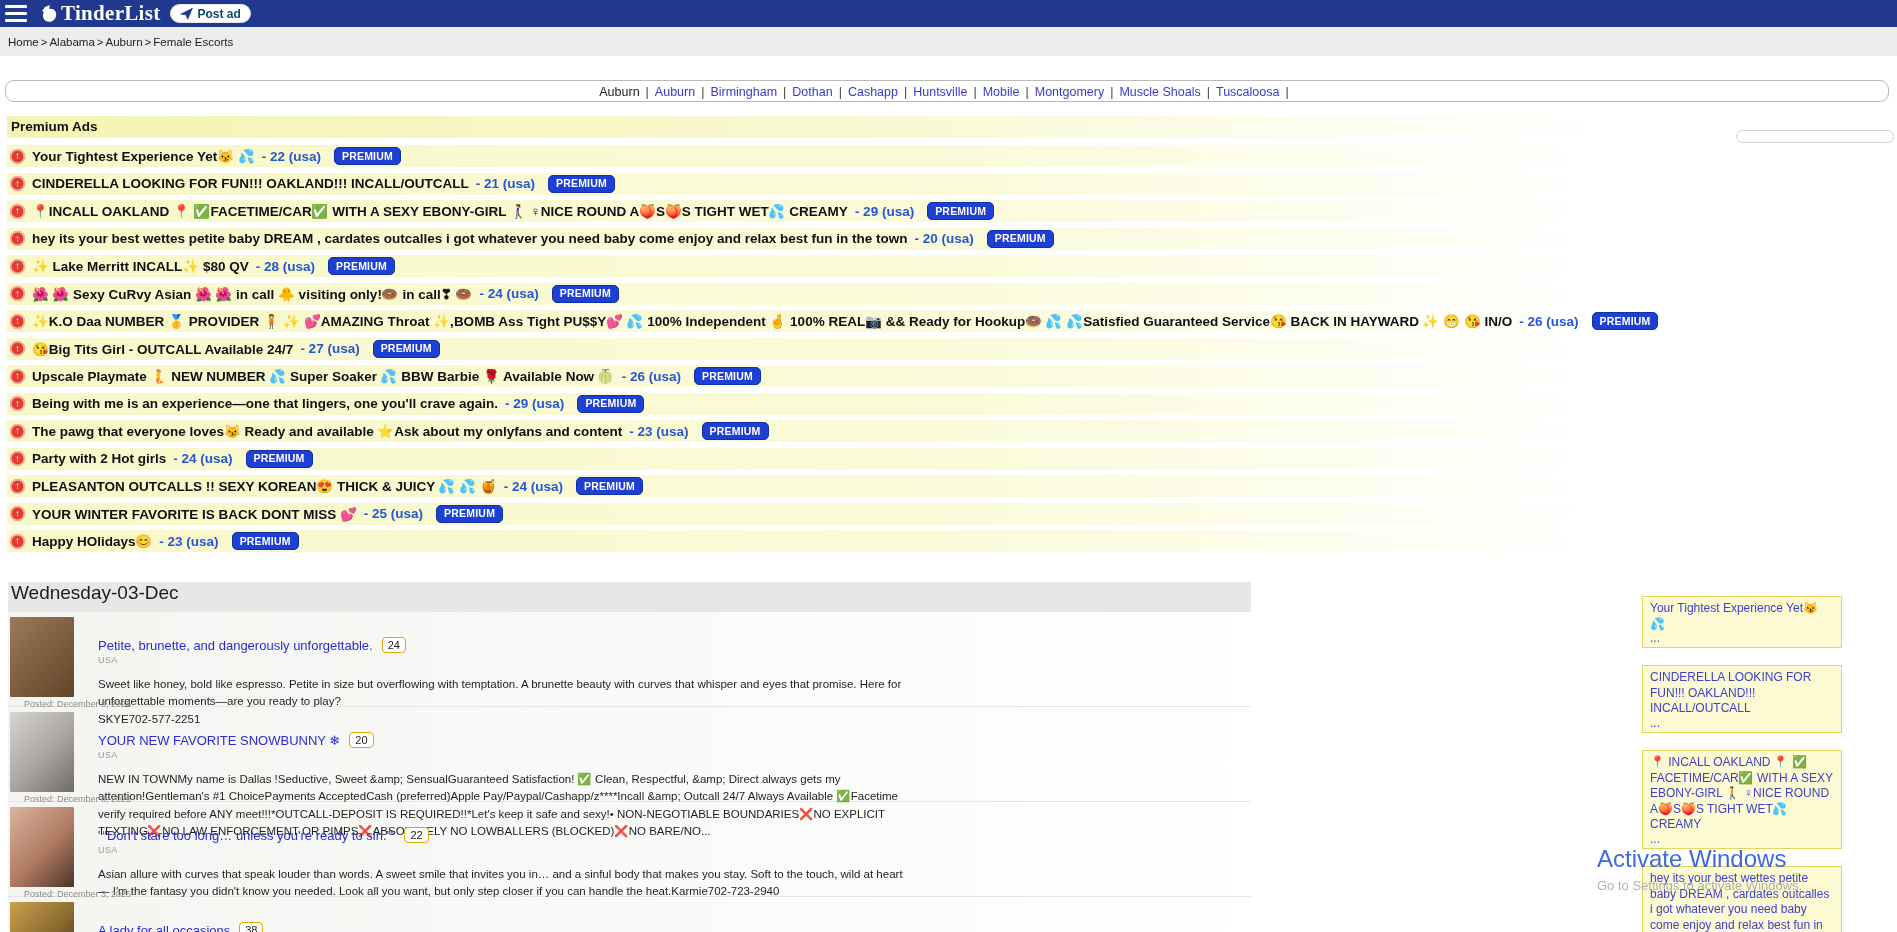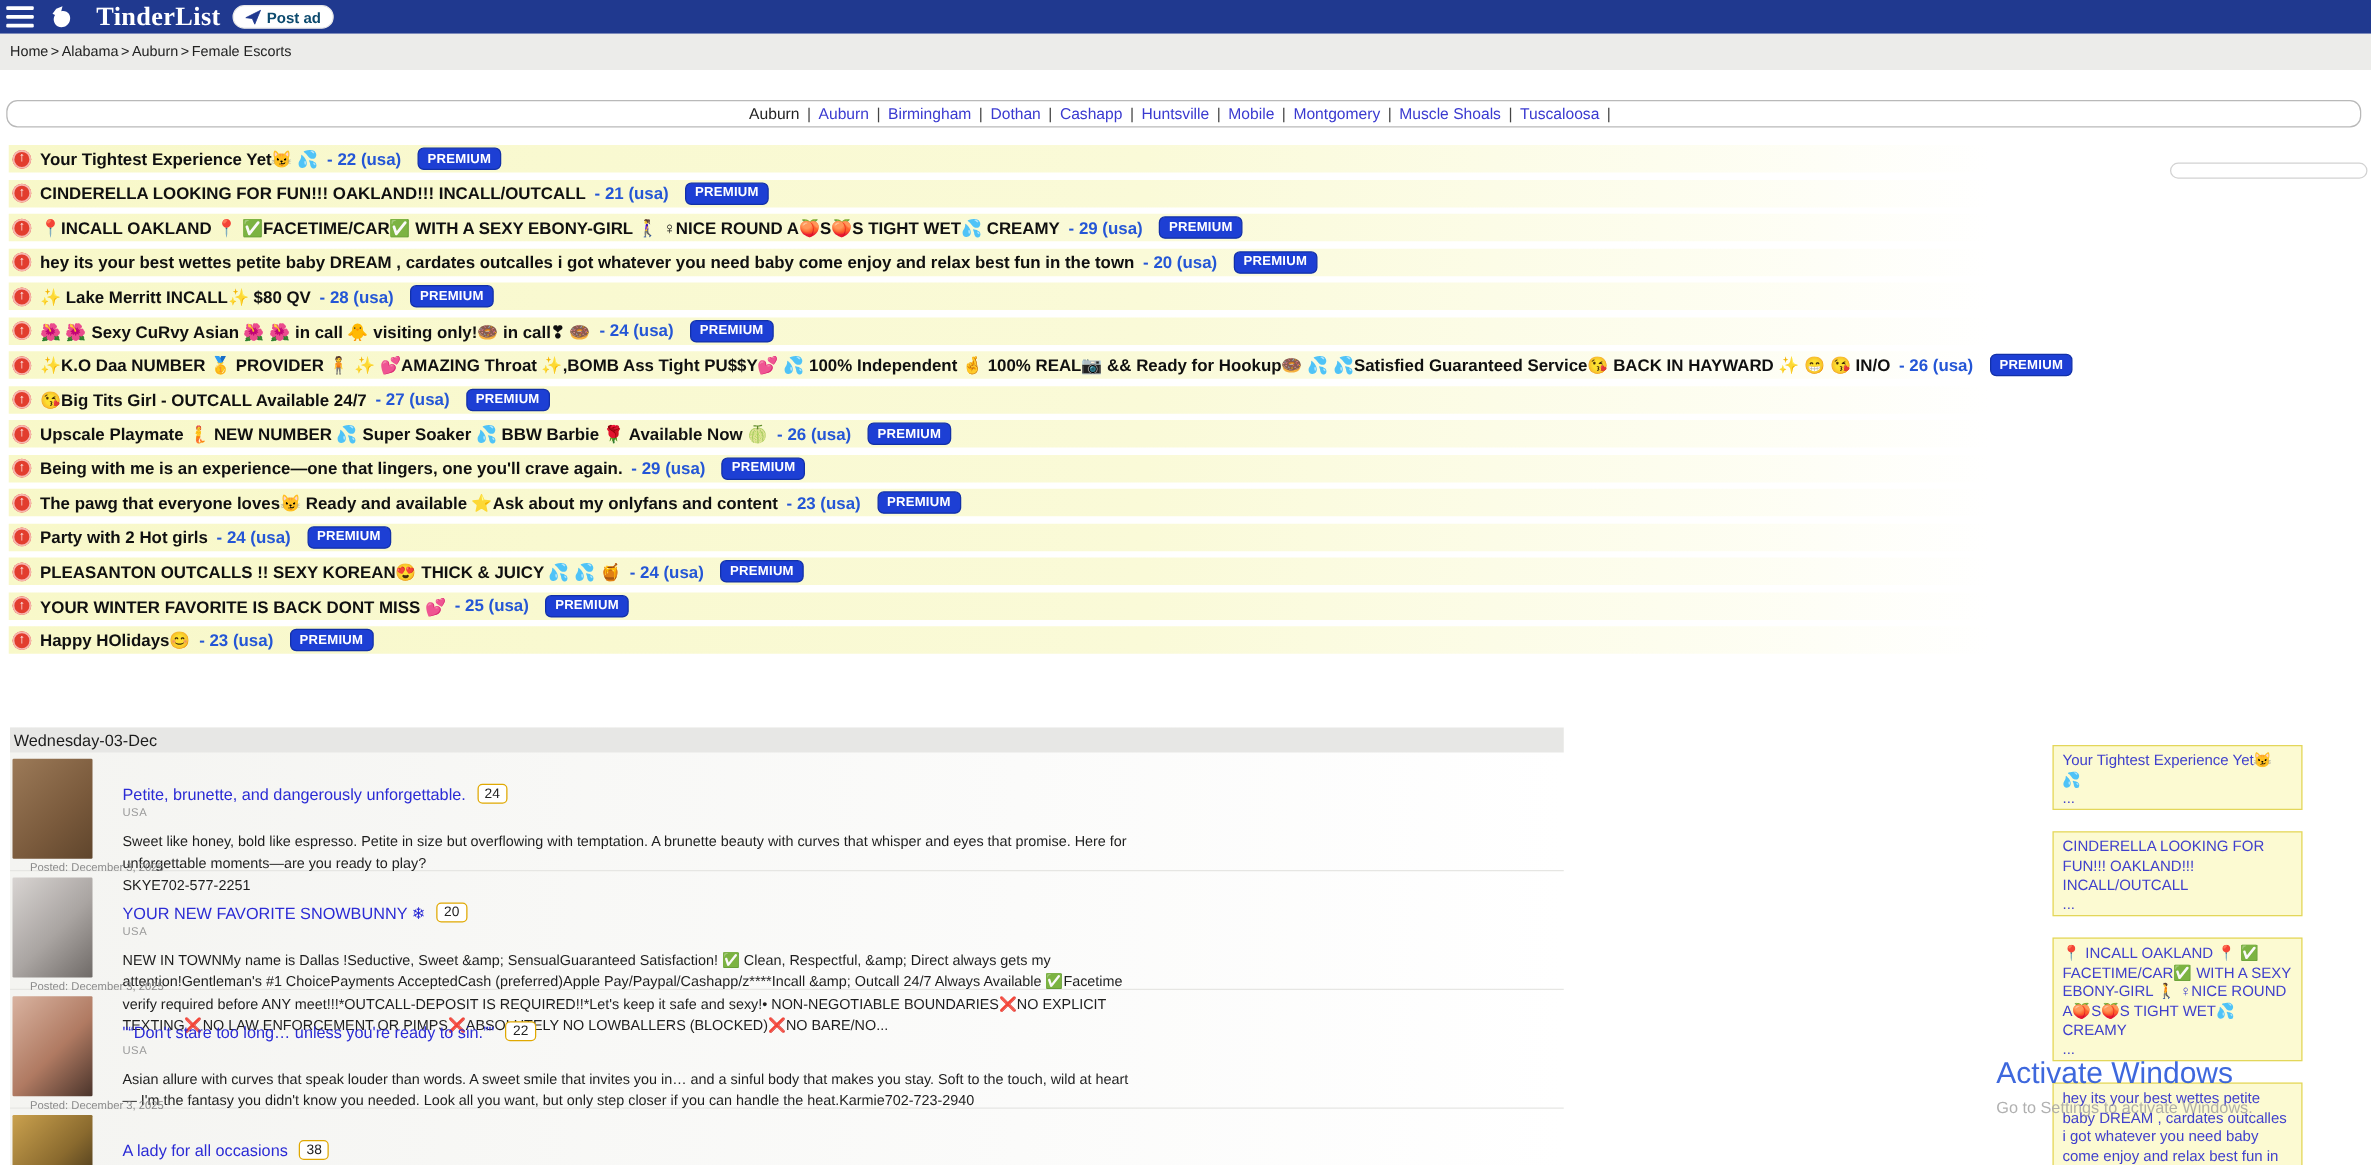--- a/index.html
+++ b/index.html
@@ -5,21 +5,21 @@
   * { margin:0; padding:0; box-sizing:border-box; }
   html,body { width:1897px; height:932px; overflow:hidden; background:#fff;
     font-family:"Liberation Sans", sans-serif; }
 
   
   .navbar { position:absolute; left:0; top:0; width:1897px; height:27px;
     background:#20398f; display:flex; align-items:center; }
   .hamburger { width:22px; height:17px; margin-left:5px; display:flex; flex-direction:column;
     justify-content:space-between; cursor:pointer; }
   .hamburger span { display:block; height:3.4px; background:#fff; border-radius:1px; }
-  .logo { display:flex; align-items:center; margin-left:14px; gap:18px; }
+  .logo { display:flex; align-items:center; margin-left:14px; gap:2px; }
   .logo-text { color:#fff; font-family:"Liberation Serif", serif; font-size:21px; font-weight:600; letter-spacing:.3px; }
   .postad-btn { margin-left:10px; background:#fff; border:1px solid #e8e8e8; border-radius:10px;
     height:19px; padding:0 9px; display:flex; align-items:center; gap:4px; cursor:pointer; }
   .postad-btn span { color:#0c4a6e; font-size:12px; font-weight:bold; }
 
   
   .breadcrumb-bar { position:absolute; left:0; top:27px; width:1897px; height:29px;
     background:#ececea; display:flex; align-items:center; }
   .breadcrumb { margin-left:8px; font-size:11.5px; color:#222; }
   .breadcrumb a { color:#222; text-decoration:none; cursor:pointer; }
@@ -47,21 +47,21 @@
   .page { font-size:13.5px; font-weight:bold; color:#2456d6; white-space:nowrap; }
   .pbadge { background:#1d3fd4; border:1px solid #1230a8; color:#fff; font-size:10.5px; font-weight:bold;
     padding:1.5px 7px 2.5px; border-radius:5px; letter-spacing:.2px; margin-left:6px; white-space:nowrap; }
 
   .top-pill { position:absolute; left:1736px; top:130px; width:158px; height:13px;
     border:1px solid #d2d2d2; border-radius:7px; background:#fff; }
 
   
   .main-col { position:absolute; left:8px; top:582px; width:1243px;
     background:linear-gradient(to right,#f4f4f1 0%,#fbfbfa 65%,#fff 100%); height:350px; }
-  .date-bar { height:20px; line-height:22px; background:#e7e7e5; color:#1c1c1c; font-size:13px; padding-left:3px; }
+  .date-bar { height:30px; line-height:22px; background:#e7e7e5; color:#1c1c1c; font-size:19px; padding-left:3px; }
   .listing { position:relative; height:95px; border-bottom:1px solid #e6e6e3; }
   .thumb { position:absolute; left:2px; top:5px; width:64px; height:80px; border-radius:1px; cursor:pointer; }
   .posted { position:absolute; left:16px; top:87px; font-size:9px; color:#8a8a8a; white-space:nowrap; }
   .lcontent { margin-left:90px; padding-top:25px; }
   .ltitle-row { display:flex; align-items:center; gap:9px; }
   .ltitle { font-size:13px; color:#2b2bd5; cursor:pointer; }
   .age-badge { border:1.5px solid #e0a800; background:#fff; border-radius:4px; color:#222;
     font-size:11px; padding:0px 5px; line-height:14px; }
   .lloc { font-size:9px; color:#9a9a9a; letter-spacing:.4px; margin-top:2px; }
   .ldesc { font-size:11.5px; color:#1e1e1e; line-height:1.5; margin-top:11px; max-width:815px; white-space:pre-line; }
@@ -139,20 +139,21 @@
     </span>
     <span>
       <span class="city">Muscle Shoals</span><span class="pipe">|</span>
     </span>
     <span>
       <span class="city">Tuscaloosa</span><span class="pipe">|</span>
     </span>
 </div>
 
 <div class="premium-section">
+  <div class="premium-header">Premium Ads</div>
   <div class="prow">
       <span class="uparrow">
         <span class="ua">↑</span>
       </span>
       <span class="ptitle">Your Tightest Experience Yet😼 💦</span>
       <span class="page">- 22 (usa)</span>
       <span class="pbadge">PREMIUM</span>
     </div>
     <div class="prow">
       <span class="uparrow">

